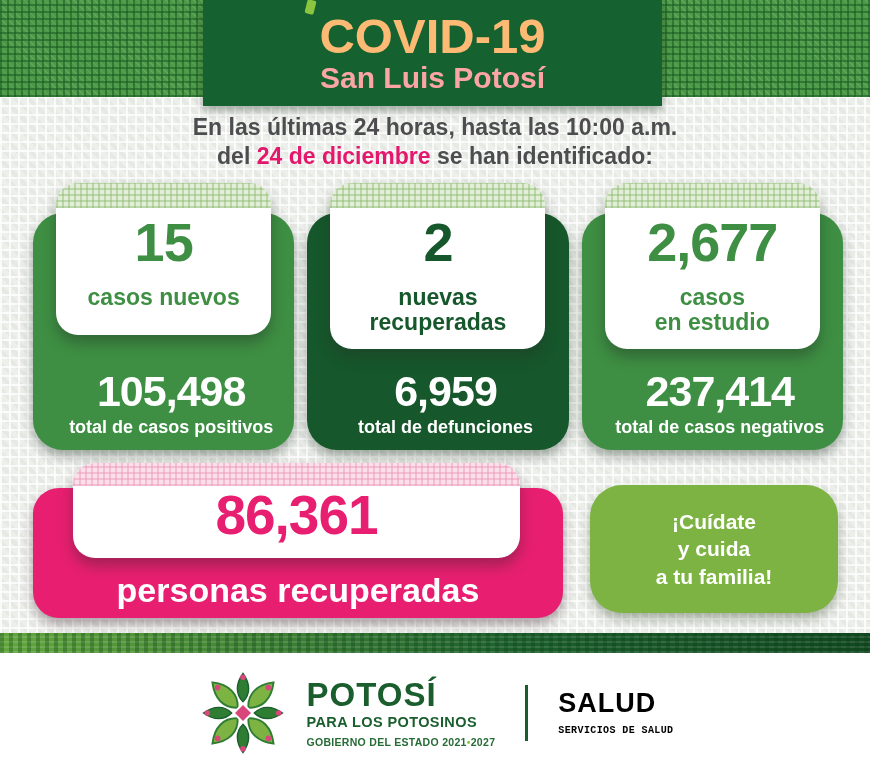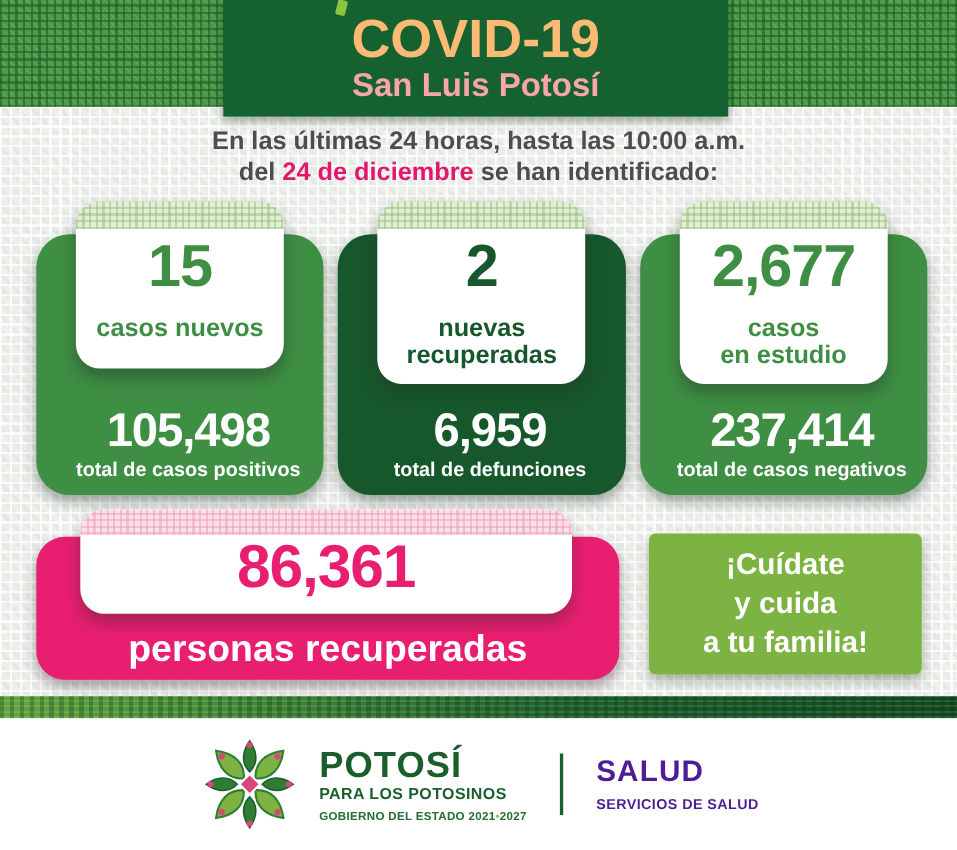--- a/index.html
+++ b/index.html
@@ -55,21 +55,21 @@
   }
   .stat-card { position:relative; flex:1; height:267px; }
   .stat-outer {
     position:absolute; left:0; right:0; top:30px; bottom:0;
     border-radius:30px; box-shadow:0 6px 12px rgba(35,55,40,.42);
   }
   .stat-card.theme-medium .stat-outer { background:#3e8f43; }
   .stat-card.theme-dark   .stat-outer { background:#16572b; }
 
   .stat-white {
-    position:relative; z-index:2; margin:0 auto; width:189px; height:152px;
+    position:relative; z-index:2; margin:0 auto; width:215px; height:152px;
     background:#ffffff; border-radius:22px; overflow:hidden; text-align:center;
     box-shadow:0 8px 14px rgba(35,55,40,.45);
   }
   .stat-white.tall { height:166px; }
   .strip-lightgreen {
     height:25px; width:100%;
     background-color:#e2eed8;
     background-image:
       repeating-linear-gradient(0deg, rgba(140,185,110,.45) 0 2px, transparent 2px 6px),
       repeating-linear-gradient(90deg, rgba(140,185,110,.45) 0 2px, transparent 2px 6px);
@@ -106,24 +106,24 @@
   }
   .rec-num { margin-top:2px; font-size:55px; font-weight:800; letter-spacing:-1px; color:#e81f70; line-height:1; }
   .rec-label {
     position:absolute; left:0; right:0; bottom:11px; text-align:center;
     font-size:34px; font-weight:700; color:#ffffff; line-height:1;
   }
 
   
   .advice {
     position:absolute; left:590px; top:485px; width:248px; height:128px;
-    background:#7db342; border-radius:6px;
+    background:#7db342; border-radius:32px;
     box-shadow:0 6px 12px rgba(45,65,35,.38);
     display:flex; flex-direction:column; align-items:center; justify-content:center;
-    text-align:center; color:#ffffff; font-size:27px; font-weight:800; line-height:1.3;
+    text-align:center; color:#ffffff; font-size:21px; font-weight:800; line-height:1.3;
   }
 
   
   .bottom-band {
     position:absolute; left:0; top:633px; width:870px; height:20px;
     background-image:
       repeating-linear-gradient(90deg, rgba(10,60,20,.30) 0 4px, transparent 4px 9px),
       repeating-linear-gradient(0deg, rgba(255,255,255,.12) 0 2px, transparent 2px 5px),
       linear-gradient(90deg,#63a63e,#1c5f2d 60%,#11481f);
   }
@@ -131,23 +131,23 @@
     position:absolute; left:0; top:653px; width:870px; height:120px; background:#ffffff;
     display:flex; align-items:center; justify-content:center; gap:16px;
   }
   .emblem { width:94px; height:94px; }
   .potosi-block { color:#1b5e2e; }
   .brand { font-size:33px; font-weight:800; letter-spacing:1px; line-height:1; }
   .brand-tagline { margin-top:3px; font-size:14.5px; font-weight:700; letter-spacing:.4px; }
   .gov { margin-top:6px; font-size:10.5px; font-weight:700; letter-spacing:.3px; color:#256b35; }
   .gov .sep { color:#8cc63e; }
   .v-divider { width:3px; height:56px; background:#1b5e2e; margin:0 14px; }
-  .salud-block { color:#4c1d95; }
+  .salud-block { color:#000000; }
   .org { font-size:27px; font-weight:800; letter-spacing:1px; line-height:1; }
-  .org-tagline { margin-top:8px; font-size:13px; font-weight:700; letter-spacing:.4px; }
+  .org-tagline { margin-top:8px; font-size:10px; font-weight:700; letter-spacing:.4px;font-family:Liberation Mono, monospace; }
 </style>
 </head>
 <body>
 
 <div class="stage">
 
   <div class="top-strip"></div>
 
   <div class="banner">
     <div class="cutoff-accent"></div>

